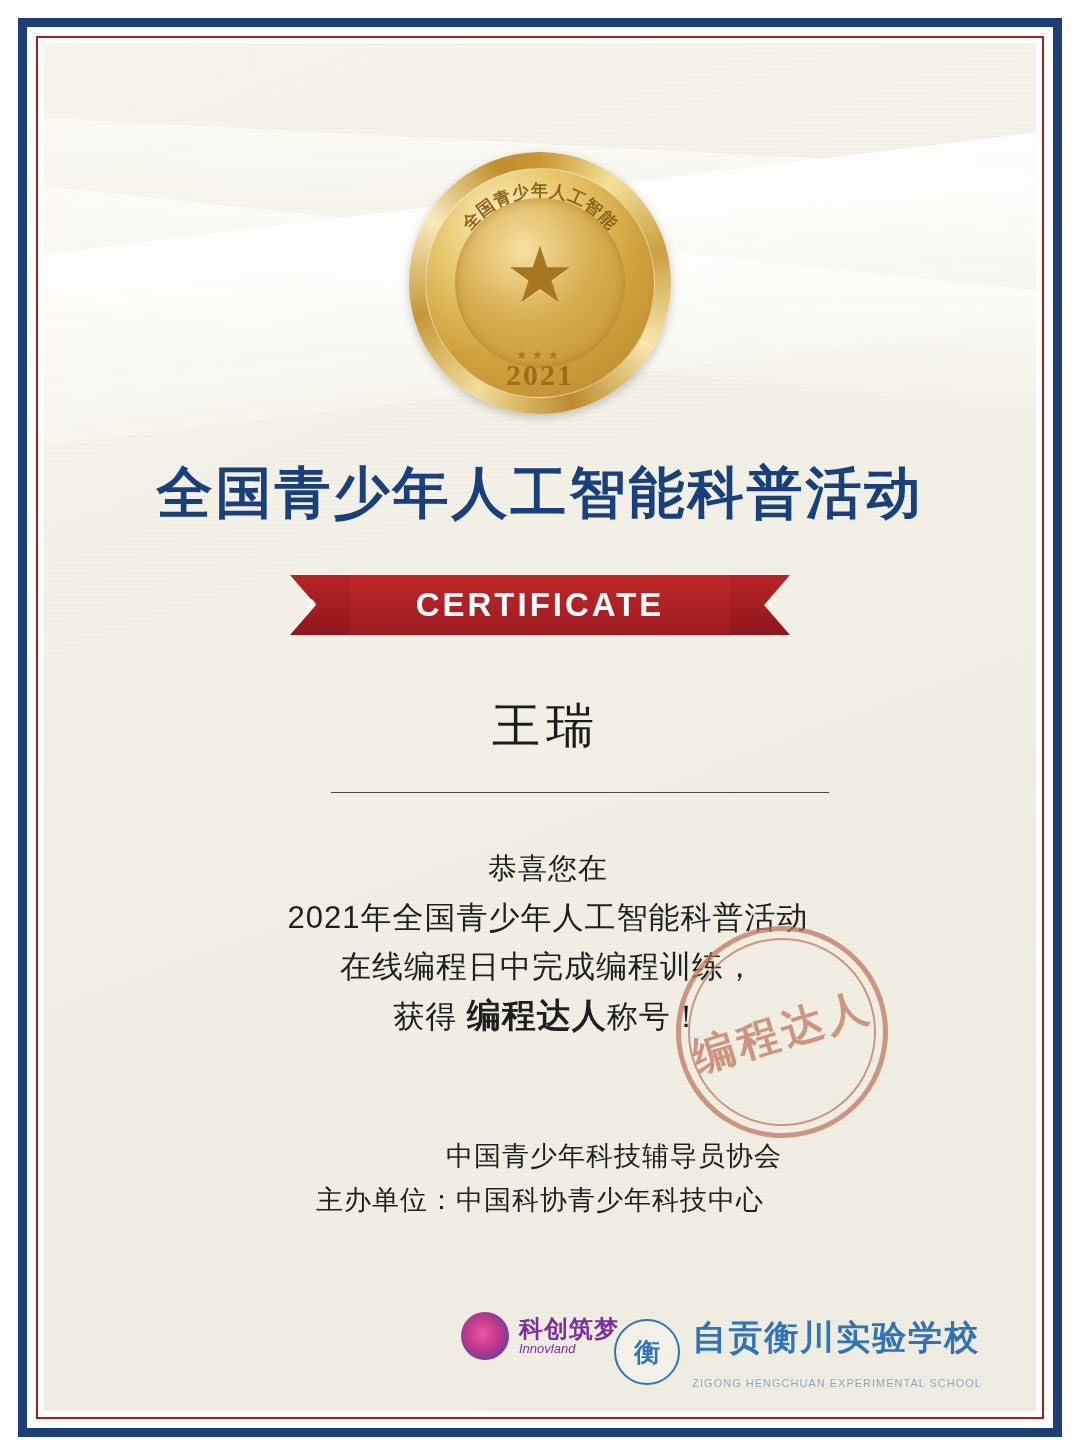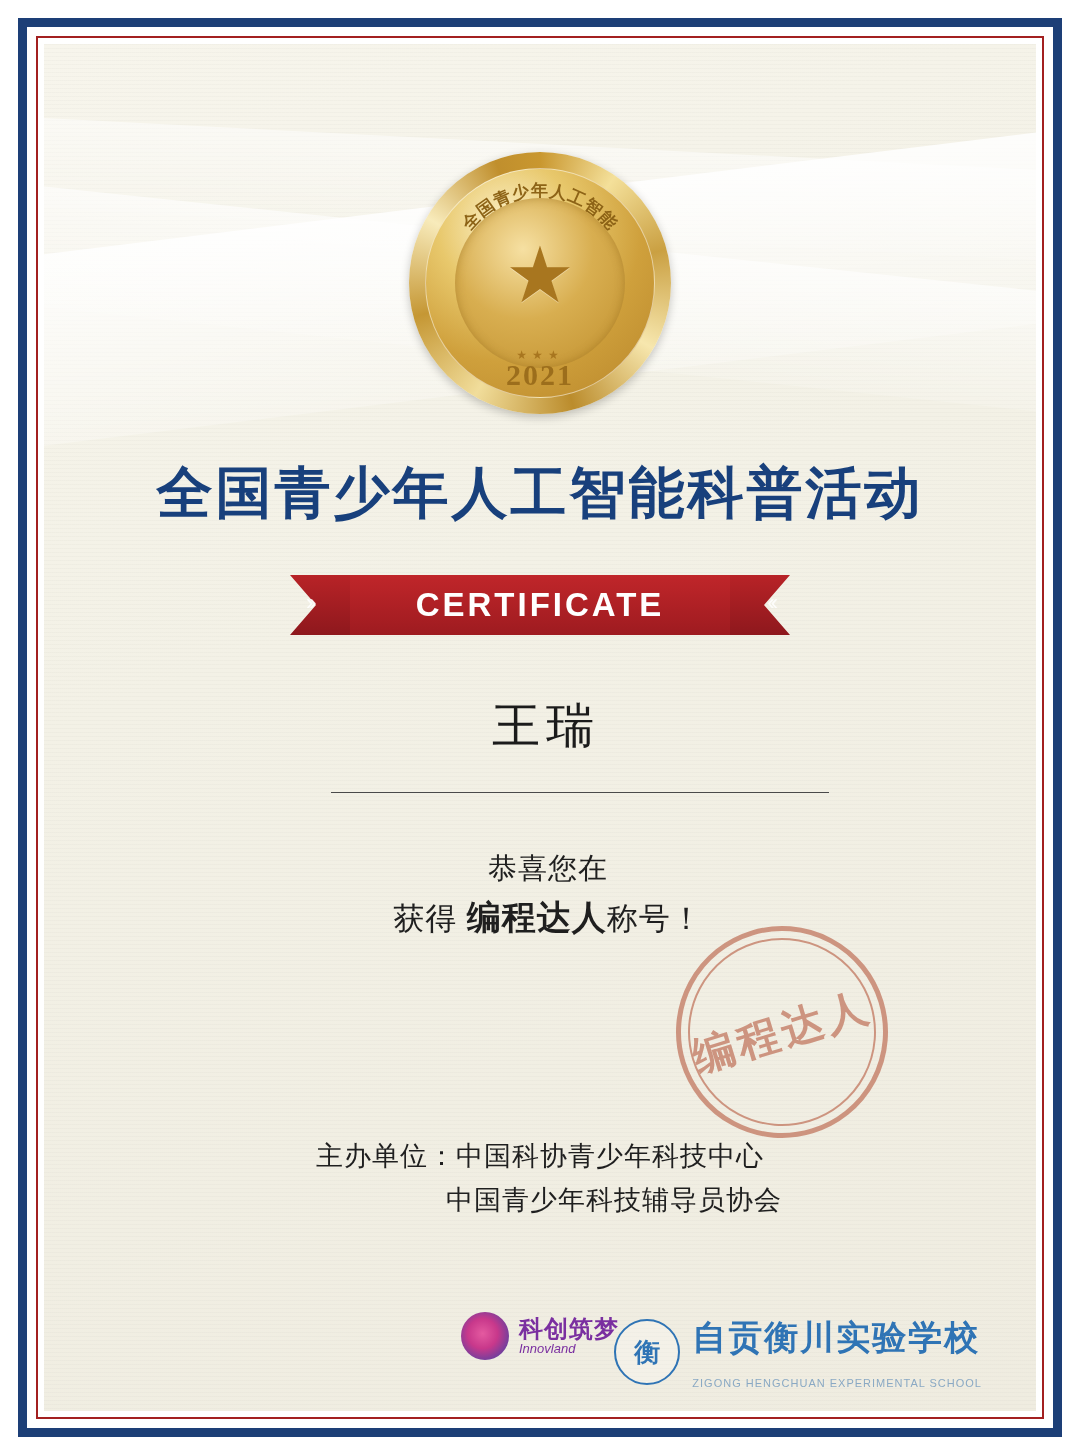--- a/index.html
+++ b/index.html
@@ -482,37 +482,39 @@
       <div class="chev right">‹‹</div>
     </div>
 
     <div class="recipient">
       <span class="recipient-name">王瑞</span>
     </div>
     <div class="recipient-line"></div>
 
     <div class="body-block">
       <div class="body-line l1">恭喜您在</div>
+      <div class="body-line">2021年全国青少年人工智能科普活动</div>
+      <div class="body-line">在线编程日中完成编程训练，</div>
       <div class="body-line">
         <span>获得 </span><span class="award-strong">编程达人</span><span>称号！</span>
       </div>
     </div>
 
     <div class="stamp">
       <div class="stamp-ring"></div>
       <div class="stamp-ring inner"></div>
       <div class="stamp-text">编程达人</div>
     </div>
 
     <div class="orgs">
+      <div class="org-row org-indent">
+        <span>中国青少年科技辅导员协会</span>
+      </div>
       <div class="org-row">
         <span class="org-label">主办单位：</span><span>中国科协青少年科技中心</span>
-      </div>
-      <div class="org-row org-indent">
-        <span>中国青少年科技辅导员协会</span>
       </div>
     </div>
 
     <div class="footer-logos">
       <div class="logo-a">
         <div class="logo-a-mark"></div>
         <div class="logo-a-text">
           <div class="logo-a-cn">科创筑梦</div>
           <div class="logo-a-en">Innovland</div>
         </div>

